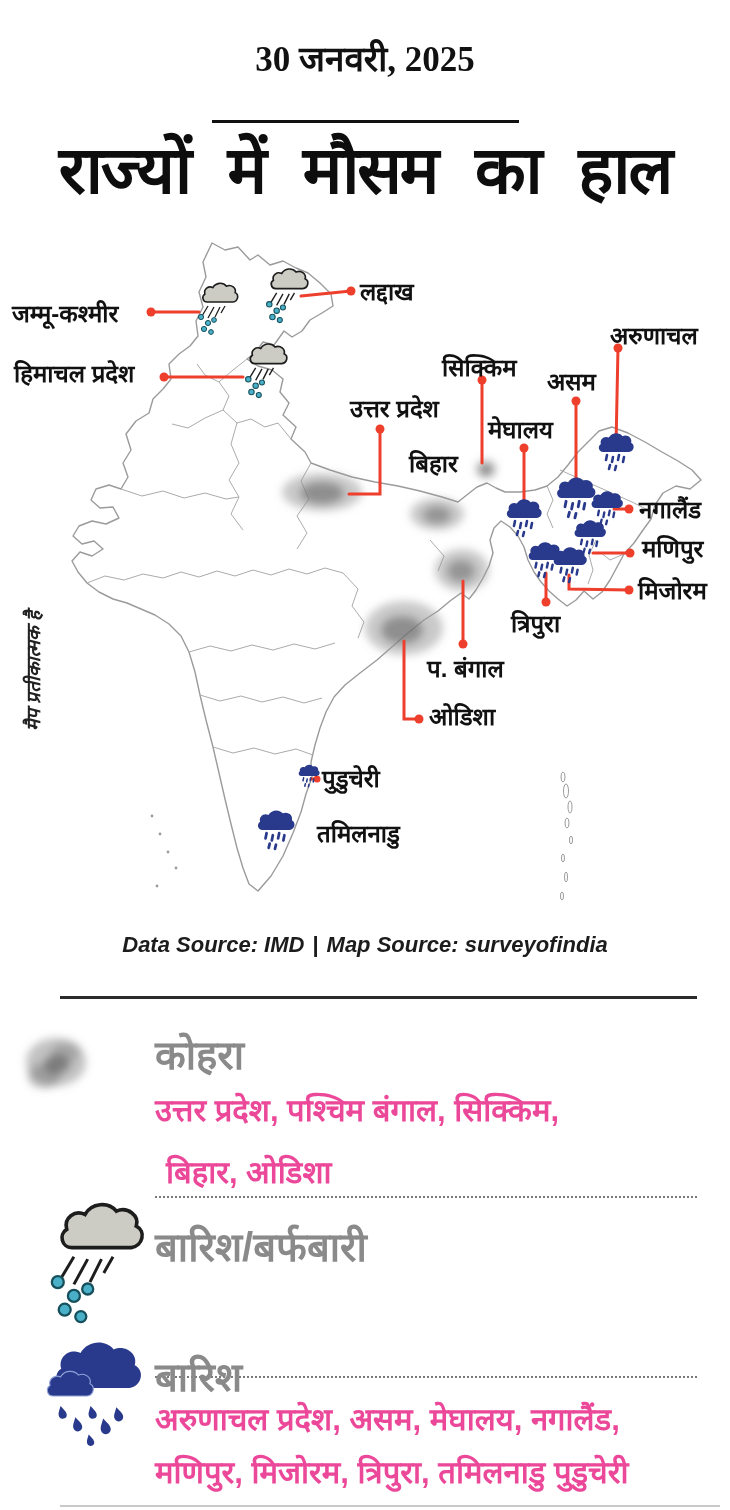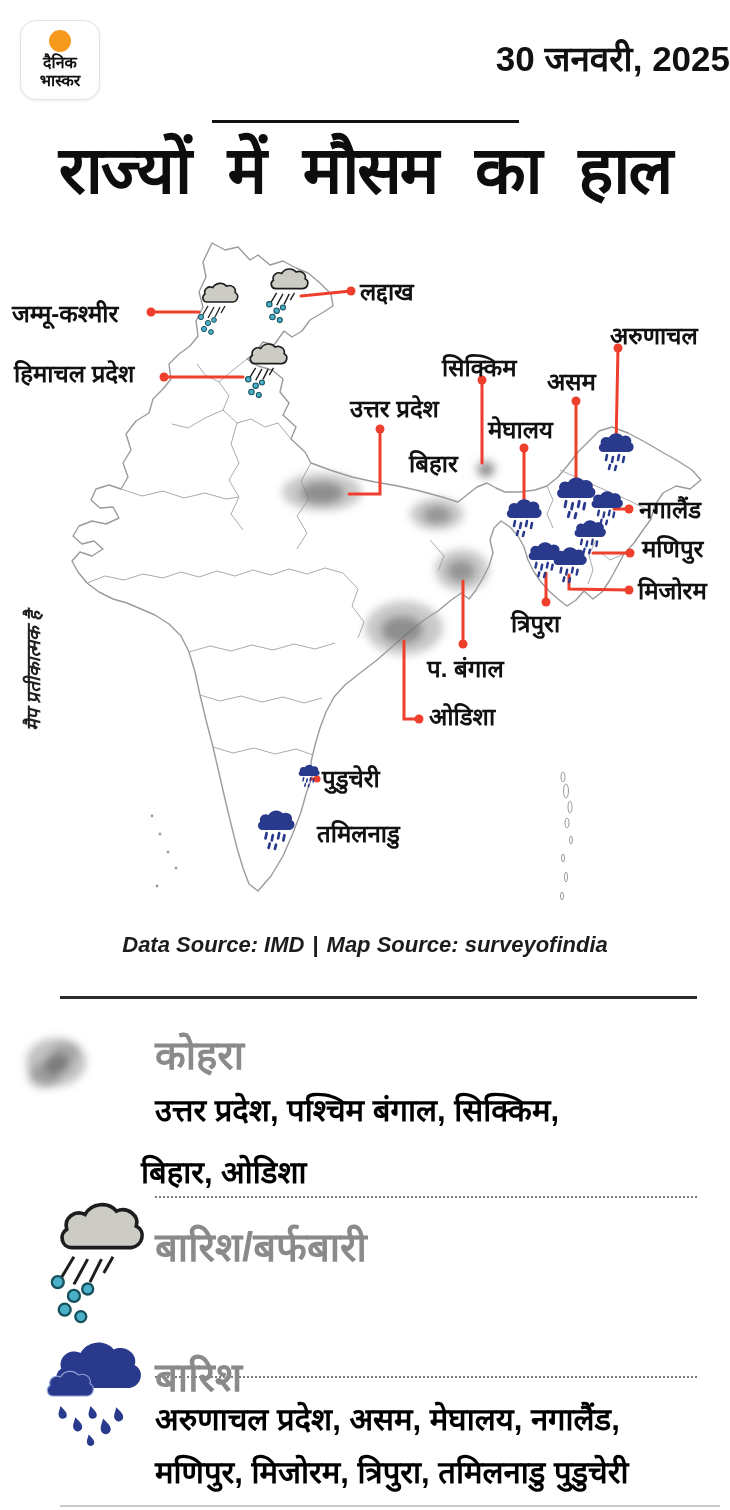--- a/index.html
+++ b/index.html
@@ -4,21 +4,21 @@
 <style>
   html,body{margin:0;padding:0;background:#fff;}
   #page{position:relative;width:730px;height:1510px;background:#fff;overflow:hidden;
         font-family:"Liberation Sans","DejaVu Sans",sans-serif;}
   .abs{position:absolute;}
   
   #logo{left:20px;top:20px;width:78px;height:78px;border:1px solid #e2e2e2;border-radius:16px;
         background:#fff;box-shadow:0 1px 3px rgba(0,0,0,.08);text-align:center;}
   #logo .dot{width:22px;height:22px;border-radius:50%;background:#f59a1d;margin:9px auto 2px;}
   #logo .l1,#logo .l2{font-weight:800;font-size:16px;line-height:18px;color:#111;}
-  #date{left:0;top:34px;width:730px;text-align:right;font-size:35px;font-weight:800;color:#111;}
+  #date{left:0;top:34px;width:730px;text-align:center;font-size:35px;font-weight:800;color:#111;font-family:Liberation Serif, serif;}
   #date-rule{left:212px;top:120px;width:307px;height:3px;background:#111;}
   #title{left:0;top:122px;width:730px;text-align:center;font-size:66px;font-weight:800;
          letter-spacing:-2px;color:#0d0d0d;font-family:Liberation Mono, monospace;}
   
   .mlabel{position:absolute;font-size:24px;font-weight:700;color:#111;white-space:nowrap;z-index:5;}
   
   #disclaimer{left:-67px;top:658px;width:200px;text-align:center;font-size:19px;font-weight:600;
               font-style:italic;color:#222;transform:rotate(-90deg);}
   
   #source{left:0;top:932px;width:730px;text-align:center;font-size:22px;font-style:italic;
@@ -26,21 +26,21 @@
   #source .sep{font-weight:800;font-style:normal;padding:0 8px;}
   
   .rule{background:#2b2b2b;}
   #rule-top{left:60px;top:996px;width:637px;height:3px;}
   .dotted{border-top:2px dotted #7a7a7a;height:0;}
   #dot1{left:155px;top:1196px;width:542px;}
   #dot2{left:155px;top:1376px;width:542px;}
   #rule-bottom{left:60px;top:1505px;width:660px;height:2px;background:#c9c9c9;}
   
   .lhead{position:absolute;font-size:40px;font-weight:800;color:#8a8a8a;white-space:nowrap;}
-  .lline{position:absolute;font-size:31px;font-weight:600;color:#000000;white-space:nowrap;}
+  .lline{position:absolute;font-size:31px;font-weight:600;color:#ec4899;white-space:nowrap;}
   svg{position:absolute;left:0;top:0;z-index:1;}
 </style>
 </head>
 <body>
 
 <div id="page">
 
   <svg width="730" height="1510" viewBox="0 0 730 1510">
     <defs>
       <filter id="blur4" x="-60%" y="-60%" width="220%" height="220%">
@@ -214,25 +214,20 @@
         <use href="#dropshape" transform="translate(62,1412) rotate(-14) scale(0.9)"></use>
         <use href="#dropshape" transform="translate(77,1424) rotate(-14)"></use>
         <use href="#dropshape" transform="translate(92,1412) rotate(-14) scale(0.9)"></use>
         <use href="#dropshape" transform="translate(105,1426) rotate(-14) scale(1.1)"></use>
         <use href="#dropshape" transform="translate(118,1414) rotate(-14)"></use>
         <use href="#dropshape" transform="translate(90,1440) rotate(-14) scale(0.8)"></use>
       </g>
     </g>
   </svg>
 
-  <div id="logo" class="abs">
-    <div class="dot"></div>
-    <div class="l1">दैनिक</div>
-    <div class="l2">भास्कर</div>
-  </div>
   <div id="date" class="abs">30 जनवरी, 2025</div>
   <div id="date-rule" class="abs"></div>
   <div id="title" class="abs">राज्यों में मौसम का हाल</div>
 
   <div class="mlabel" style="left:12px;top:296px;width:136px;">जम्मू-कश्मीर</div>
   <div class="mlabel" style="left:360px;top:274px;">लद्दाख</div>
   <div class="mlabel" style="left:14px;top:356px;">हिमाचल प्रदेश</div>
   <div class="mlabel" style="left:334px;top:391px;margin-left:16px;">उत्तर प्रदेश</div>
   <div class="mlabel" style="left:442px;top:342px;margin-top:8px;">सिक्किम</div>
   <div class="mlabel" style="left:547px;top:364px;">असम</div>
@@ -251,21 +246,21 @@
   <div id="disclaimer" class="abs">मैप प्रतीकात्मक है</div>
 
   <div id="source" class="abs">
     <span>Data Source: IMD</span><span class="sep">|</span><span>Map Source: surveyofindia</span>
   </div>
 
   <div id="rule-top" class="abs rule"></div>
 
   <div class="lhead" style="left:155px;top:1026px;">कोहरा</div>
   <div class="lline" style="left:155px;top:1088px;">उत्तर प्रदेश, पश्चिम बंगाल, सिक्किम,</div>
-  <div class="lline" style="left:141px;top:1150px;">बिहार, ओडिशा</div>
+  <div class="lline" style="left:166px;top:1150px;">बिहार, ओडिशा</div>
 
   <div id="dot1" class="abs dotted"></div>
 
   <div class="lhead" style="left:155px;top:1218px;">बारिश/बर्फबारी</div>
 
   <div id="dot2" class="abs dotted"></div>
 
   <div class="lhead" style="left:155px;top:1348px;">बारिश</div>
   <div class="lline" style="left:155px;top:1397px;">अरुणाचल प्रदेश, असम, मेघालय, नगालैंड,</div>
   <div class="lline" style="left:155px;top:1450px;">मणिपुर, मिजोरम, त्रिपुरा, तमिलनाडु पुडुचेरी</div>

